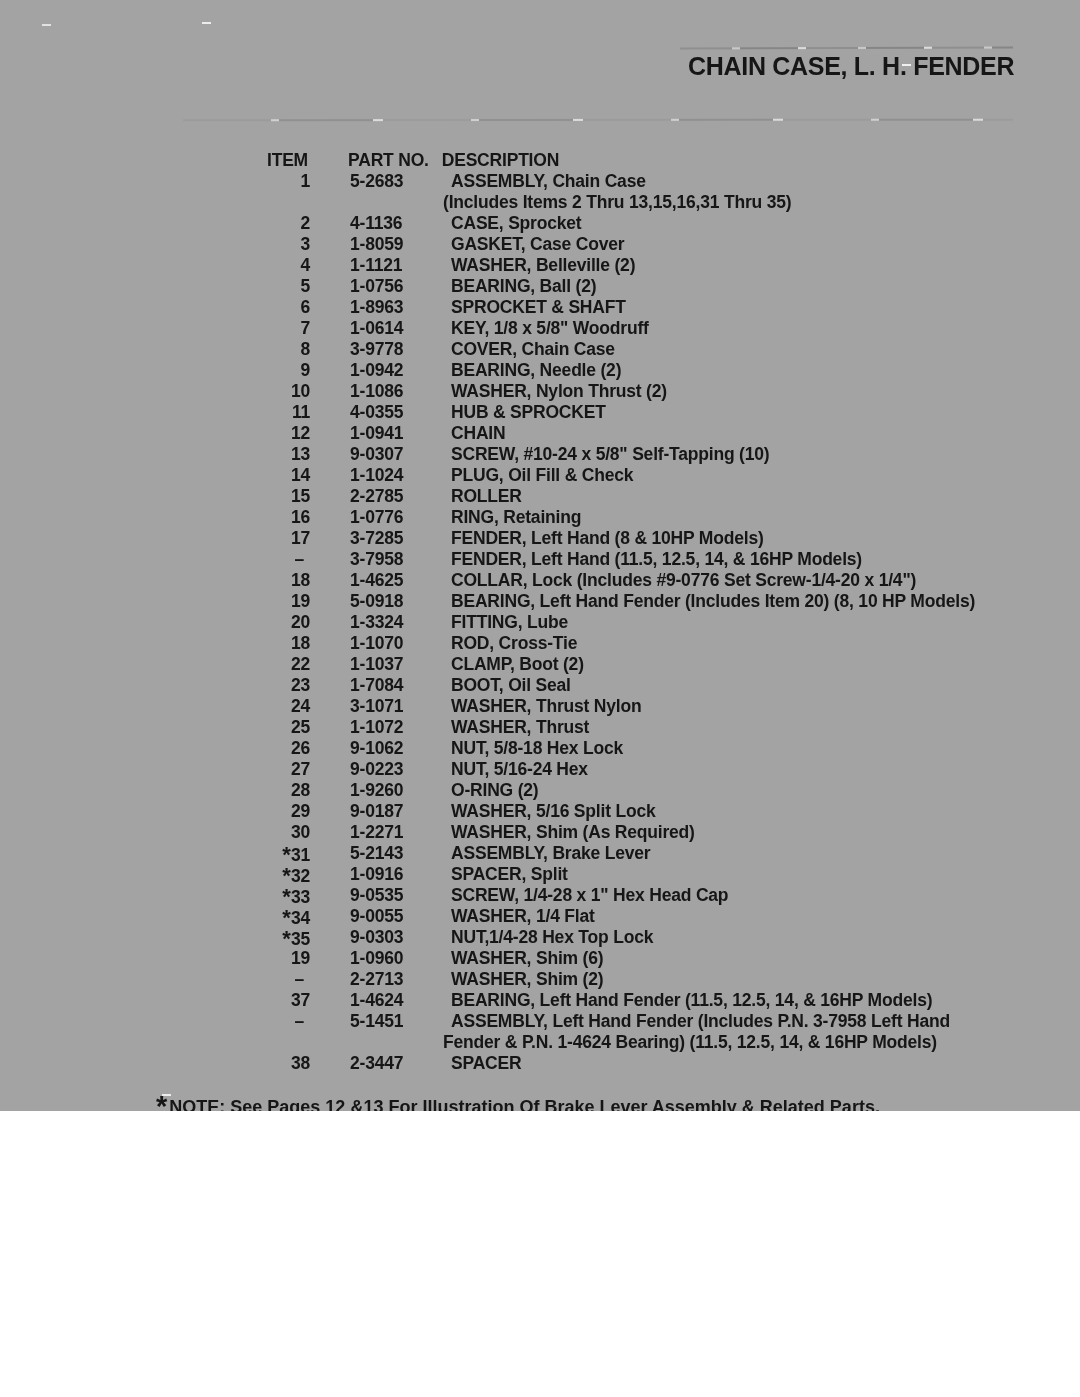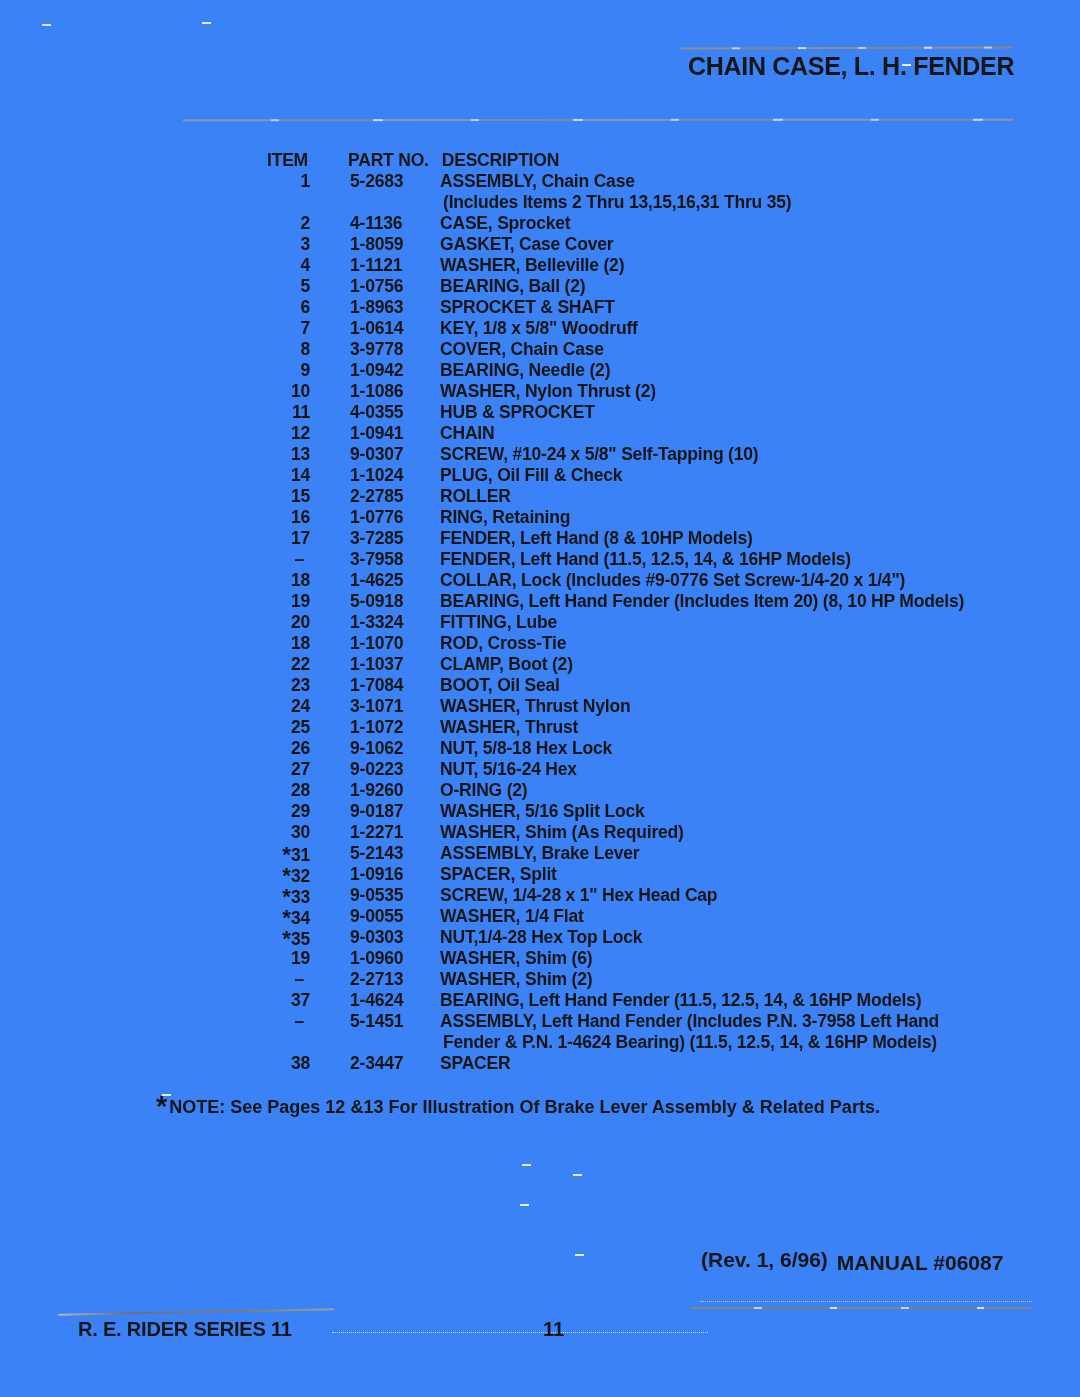--- a/index.html
+++ b/index.html
@@ -1,19 +1,19 @@
 <!DOCTYPE html>
 <html><head>
 <meta charset="utf-8">
 <style>
   html,body{margin:0;padding:0;background:#ffffff;}
   .page{
     position:relative;
-    width:1080px;height:1397px;
-    background:#3b82f6;
+    width:1080px;height:1111px;
+    background:#a3a3a3;
     font-family:"Liberation Sans",sans-serif;
     font-weight:700;
     color:#161616;
     overflow:hidden;
   }
   
   .title{
     position:absolute;left:688px;top:52px;
     font-size:25px;letter-spacing:-0.3px;white-space:nowrap;
   }
@@ -30,21 +30,21 @@
   }
   
   .ptable{position:absolute;left:264px;top:150px;font-size:17.5px;letter-spacing:-0.2px;}
   .hrow,.trow{display:flex;height:21px;line-height:21px;white-space:nowrap;}
   .h-item{margin-left:3px;}
   .h-part{margin-left:40px;}
   .h-desc{margin-left:13px;}
   .c-item{width:46px;text-align:right;}
   .c-item.dash{width:40px;padding-right:6px;}
   .c-part{width:80px;margin-left:40px;}
-  .c-desc{margin-left:10px;}
+  .c-desc{margin-left:21px;}
   .cont .c-desc{margin-left:13px;}
   .star{font-size:22px;line-height:21px;position:relative;top:1px;letter-spacing:0;}
   
   .note{position:absolute;left:156px;top:1090px;font-size:18px;white-space:nowrap;}
   .note-star{font-size:29px;vertical-align:-3px;margin-right:2px;}
   
   .footer-left{position:absolute;left:78px;top:1318px;font-size:20px;letter-spacing:-0.2px;white-space:nowrap;}
   .footer-page{position:absolute;left:543px;top:1318px;font-size:20px;}
   .footer-right{position:absolute;left:701px;top:1248px;font-size:21px;white-space:nowrap;}
   .manual{display:inline-block;margin-left:9px;transform:translateY(3px);}

